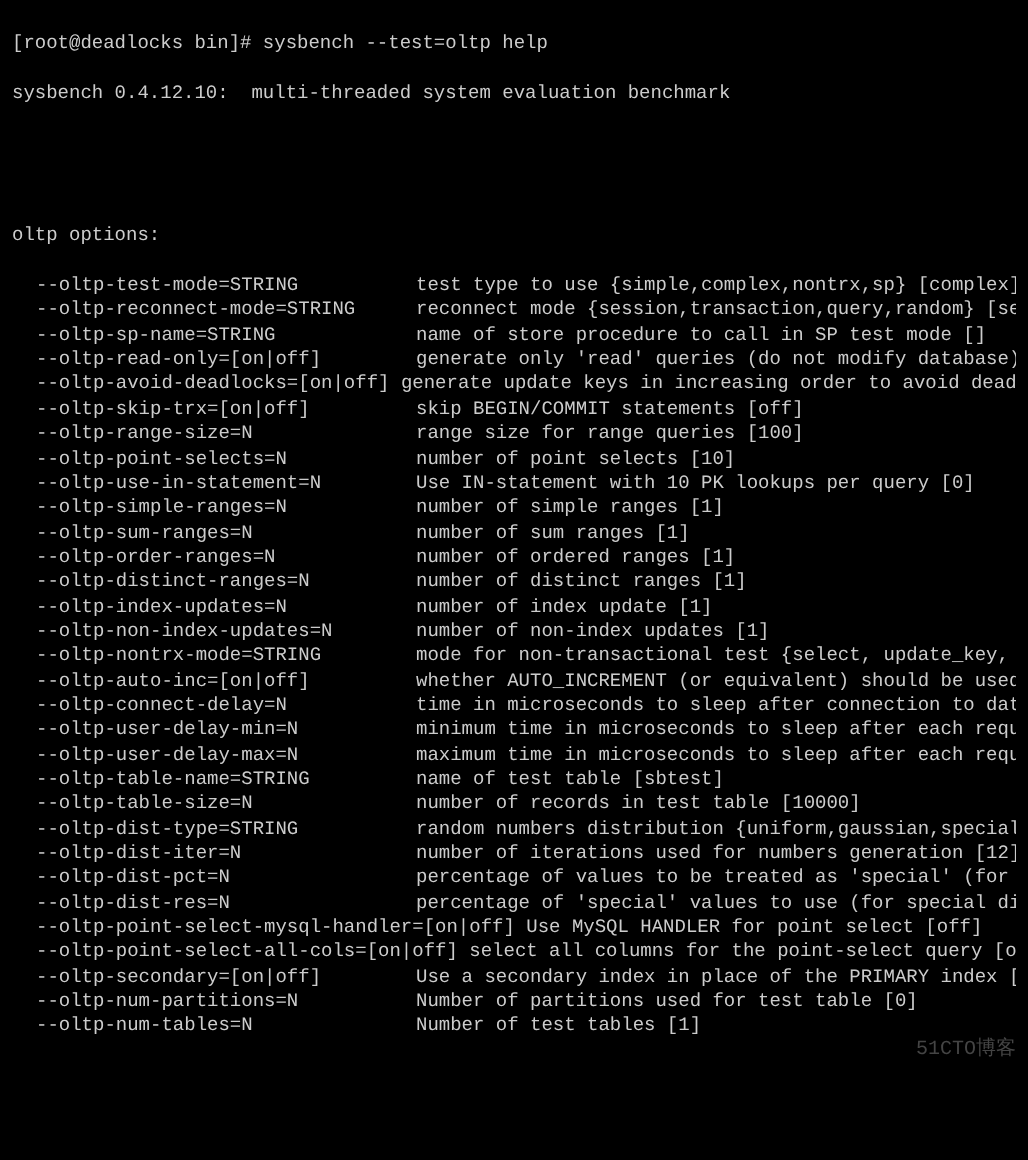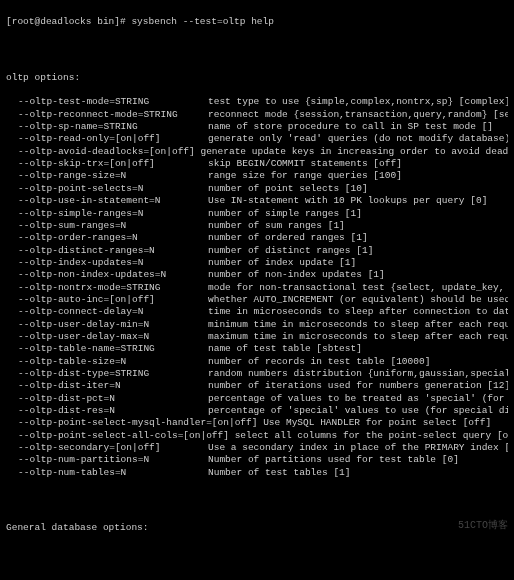--- a/index.html
+++ b/index.html
@@ -1,29 +1,30 @@
 <!DOCTYPE html>
 <html><head>
 <meta charset="utf-8">
 <style>
   html,body{margin:0;padding:0;background:#000;color:#ccc;font-family:"Courier New",monospace;font-size:9.5px;line-height:1.3;width:514px;height:580px;overflow:hidden}
   .term{padding:4px 6px;white-space:pre}
   .prompt .host{color:#ccc}
   .row{display:block}
-  .sect{color:#ccc;margin-top:6px;display:block}
+  .sect{color:#ccc;margin-top:22px;display:block}
   .indent{margin-left:12px;display:block}
   .cols{display:flex}
   .c2{flex:1;overflow:hidden;white-space:nowrap}
   .wm{position:absolute;right:6px;bottom:48px;color:#444;font-size:10px}
 </style>
 </head>
 <body>
 
 <div class="term">
 <span class="row prompt"><span class="host">[root@deadlocks bin]# sysbench --test=oltp help</span></span>
+<span class="row">sysbench 0.4.12.10:  multi-threaded system evaluation benchmark</span>
 <span class="row"> </span>
 <span class="sect">oltp options:</span>
 <div id="oltp-list"><div class="indent cols"><span style="min-width: 190px; max-width: 190px;">--oltp-test-mode=STRING</span><span class="c2">test type to use {simple,complex,nontrx,sp} [complex]</span></div><div class="indent cols"><span style="min-width: 190px; max-width: 190px;">--oltp-reconnect-mode=STRING</span><span class="c2">reconnect mode {session,transaction,query,random} [session]</span></div><div class="indent cols"><span style="min-width: 190px; max-width: 190px;">--oltp-sp-name=STRING</span><span class="c2">name of store procedure to call in SP test mode []</span></div><div class="indent cols"><span style="min-width: 190px; max-width: 190px;">--oltp-read-only=[on|off]</span><span class="c2">generate only 'read' queries (do not modify database) [off]</span></div><div class="indent cols"><span style="min-width: 0px; max-width: none;">--oltp-avoid-deadlocks=[on|off] </span><span class="c2">generate update keys in increasing order to avoid deadlocks [off]</span></div><div class="indent cols"><span style="min-width: 190px; max-width: 190px;">--oltp-skip-trx=[on|off]</span><span class="c2">skip BEGIN/COMMIT statements [off]</span></div><div class="indent cols"><span style="min-width: 190px; max-width: 190px;">--oltp-range-size=N</span><span class="c2">range size for range queries [100]</span></div><div class="indent cols"><span style="min-width: 190px; max-width: 190px;">--oltp-point-selects=N</span><span class="c2">number of point selects [10]</span></div><div class="indent cols"><span style="min-width: 190px; max-width: 190px;">--oltp-use-in-statement=N</span><span class="c2">Use IN-statement with 10 PK lookups per query [0]</span></div><div class="indent cols"><span style="min-width: 190px; max-width: 190px;">--oltp-simple-ranges=N</span><span class="c2">number of simple ranges [1]</span></div><div class="indent cols"><span style="min-width: 190px; max-width: 190px;">--oltp-sum-ranges=N</span><span class="c2">number of sum ranges [1]</span></div><div class="indent cols"><span style="min-width: 190px; max-width: 190px;">--oltp-order-ranges=N</span><span class="c2">number of ordered ranges [1]</span></div><div class="indent cols"><span style="min-width: 190px; max-width: 190px;">--oltp-distinct-ranges=N</span><span class="c2">number of distinct ranges [1]</span></div><div class="indent cols"><span style="min-width: 190px; max-width: 190px;">--oltp-index-updates=N</span><span class="c2">number of index update [1]</span></div><div class="indent cols"><span style="min-width: 190px; max-width: 190px;">--oltp-non-index-updates=N</span><span class="c2">number of non-index updates [1]</span></div><div class="indent cols"><span style="min-width: 190px; max-width: 190px;">--oltp-nontrx-mode=STRING</span><span class="c2">mode for non-transactional test {select, update_key, update_nokey, i</span></div><div class="indent cols"><span style="min-width: 190px; max-width: 190px;">--oltp-auto-inc=[on|off]</span><span class="c2">whether AUTO_INCREMENT (or equivalent) should be used on id column</span></div><div class="indent cols"><span style="min-width: 190px; max-width: 190px;">--oltp-connect-delay=N</span><span class="c2">time in microseconds to sleep after connection to database [10000]</span></div><div class="indent cols"><span style="min-width: 190px; max-width: 190px;">--oltp-user-delay-min=N</span><span class="c2">minimum time in microseconds to sleep after each request [0]</span></div><div class="indent cols"><span style="min-width: 190px; max-width: 190px;">--oltp-user-delay-max=N</span><span class="c2">maximum time in microseconds to sleep after each request [0]</span></div><div class="indent cols"><span style="min-width: 190px; max-width: 190px;">--oltp-table-name=STRING</span><span class="c2">name of test table [sbtest]</span></div><div class="indent cols"><span style="min-width: 190px; max-width: 190px;">--oltp-table-size=N</span><span class="c2">number of records in test table [10000]</span></div><div class="indent cols"><span style="min-width: 190px; max-width: 190px;">--oltp-dist-type=STRING</span><span class="c2">random numbers distribution {uniform,gaussian,special} [special]</span></div><div class="indent cols"><span style="min-width: 190px; max-width: 190px;">--oltp-dist-iter=N</span><span class="c2">number of iterations used for numbers generation [12]</span></div><div class="indent cols"><span style="min-width: 190px; max-width: 190px;">--oltp-dist-pct=N</span><span class="c2">percentage of values to be treated as 'special' (for special distri</span></div><div class="indent cols"><span style="min-width: 190px; max-width: 190px;">--oltp-dist-res=N</span><span class="c2">percentage of 'special' values to use (for special distribution) [7</span></div><div class="indent cols"><span style="min-width: 0px; max-width: none;">--oltp-point-select-mysql-handler=[on|off] </span><span class="c2">Use MySQL HANDLER for point select [off]</span></div><div class="indent cols"><span style="min-width: 0px; max-width: none;">--oltp-point-select-all-cols=[on|off] </span><span class="c2">select all columns for the point-select query [off]</span></div><div class="indent cols"><span style="min-width: 190px; max-width: 190px;">--oltp-secondary=[on|off]</span><span class="c2">Use a secondary index in place of the PRIMARY index [off]</span></div><div class="indent cols"><span style="min-width: 190px; max-width: 190px;">--oltp-num-partitions=N</span><span class="c2">Number of partitions used for test table [0]</span></div><div class="indent cols"><span style="min-width: 190px; max-width: 190px;">--oltp-num-tables=N</span><span class="c2">Number of test tables [1]</span></div></div>
 <span class="row"> </span>
 <span class="sect">General database options:</span>
 <span class="row"> </span>
 
 
 
 

